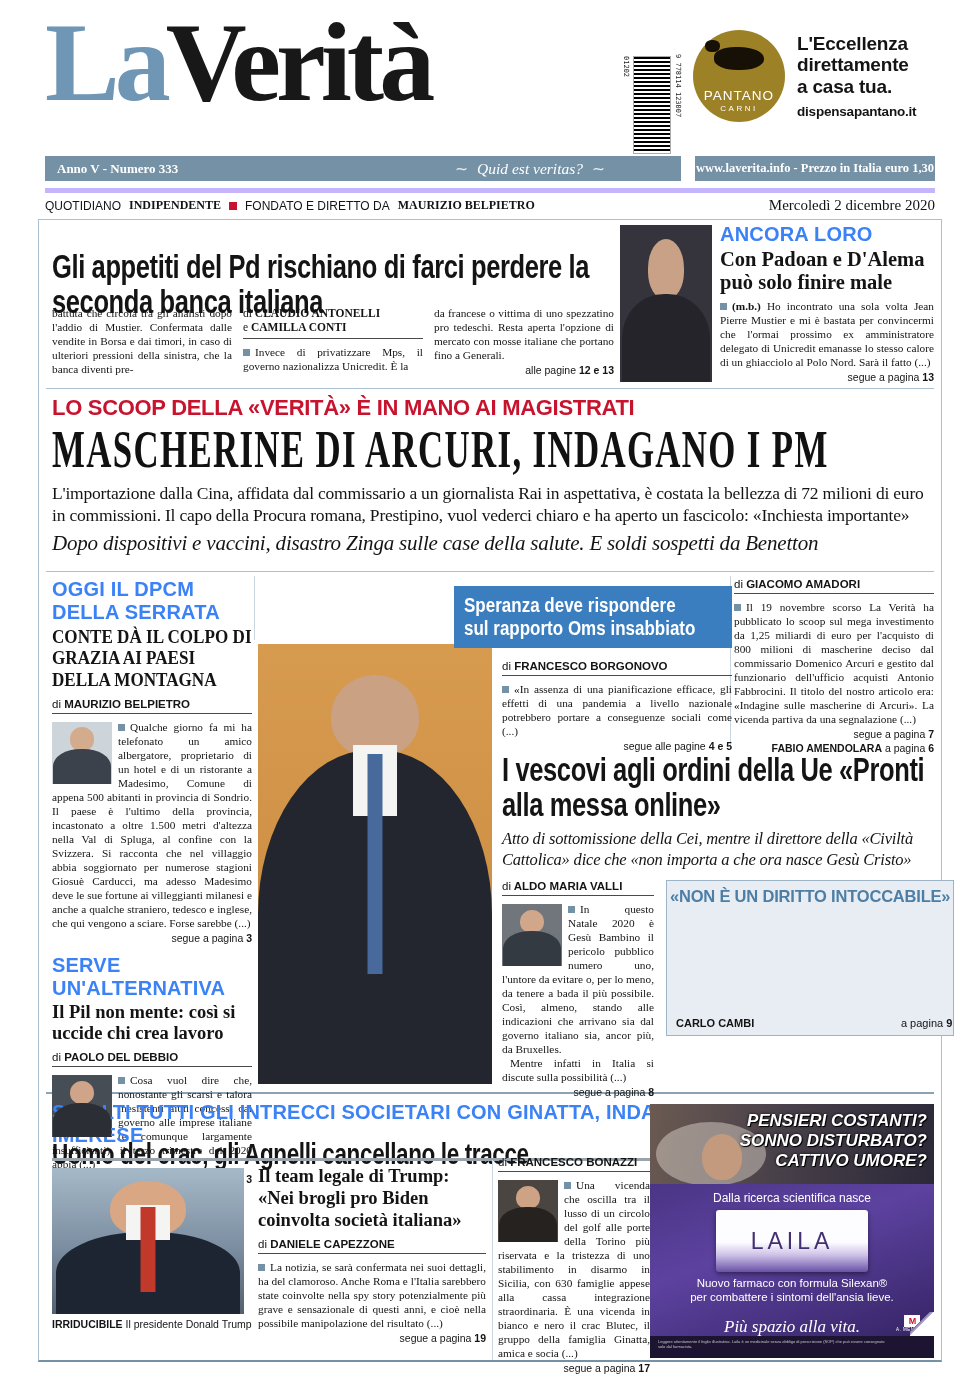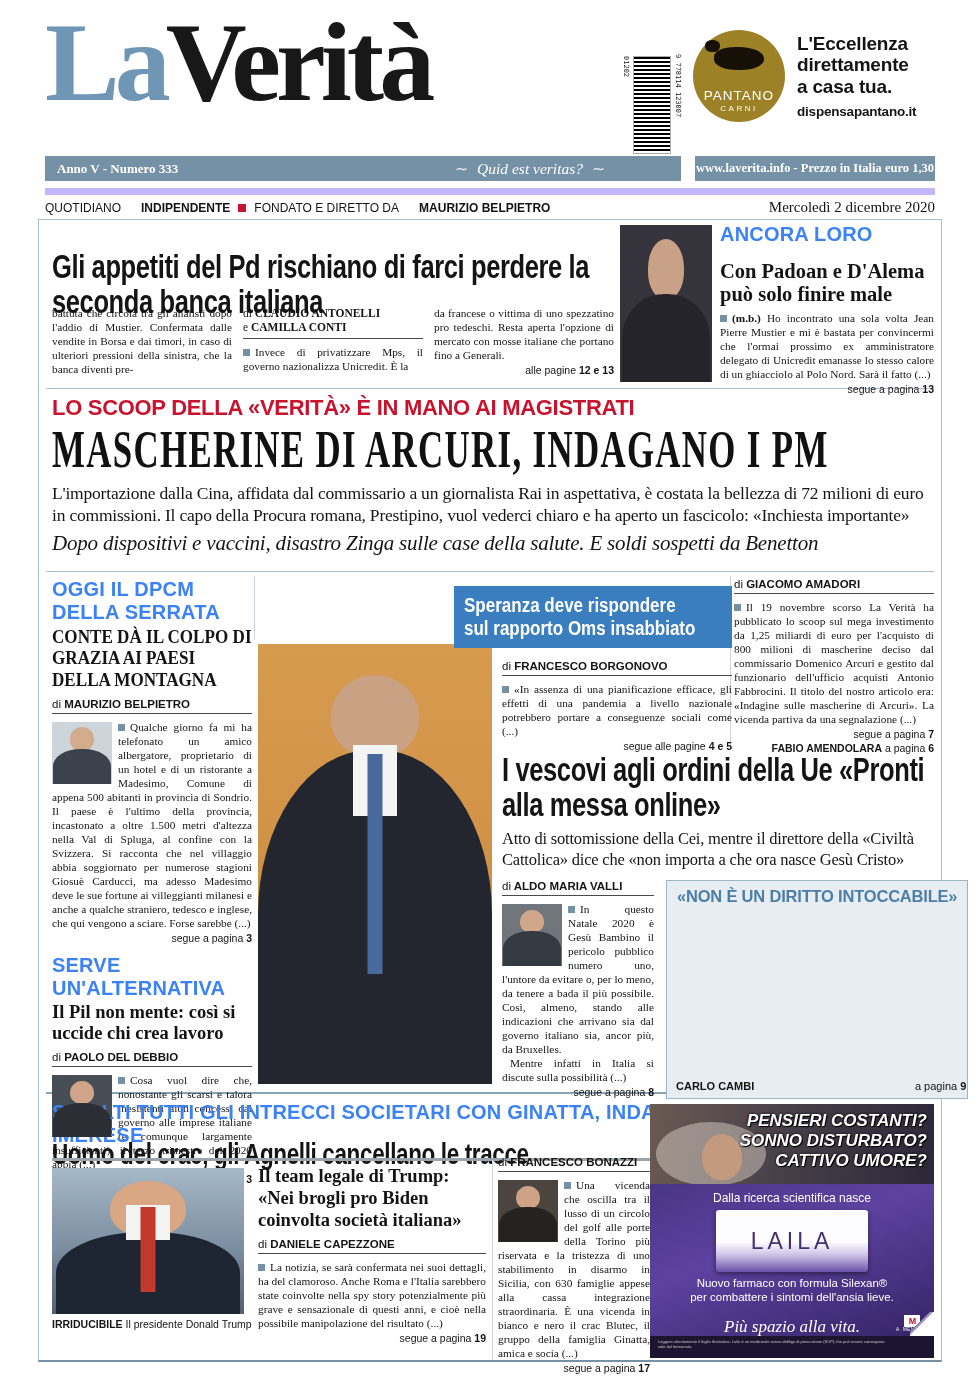--- a/index.html
+++ b/index.html
@@ -45,36 +45,36 @@
   .pantano-text{font-weight:bold;font-size:19px;line-height:1.12;letter-spacing:-.2px;}
   .pantano-site{font-size:13.5px;margin-top:7px;}
   .blue-bar{position:absolute;left:45px;right:45px;top:156px;height:25px;display:flex;gap:14px;}
   .bar-left{flex:1;background:#7591a6;color:#fff;display:flex;align-items:center;padding:0 12px;
       font-family:"Liberation Serif",serif;}
   .issue{font-weight:bold;font-size:13px;}
   .motto{margin-left:auto;margin-right:64px;font-style:italic;font-size:15.5px;display:flex;gap:9px;align-items:center;}
   .tilde{opacity:.85;font-style:normal;}
   .bar-right{width:240px;background:#7591a6;color:#fff;display:flex;align-items:center;justify-content:center;
       font-family:"Liberation Serif",serif;font-weight:bold;font-size:12.5px;}
-  .tagline{position:absolute;left:45px;right:45px;top:188px;height:25px;border-top:7px solid #c4b5fd;
+  .tagline{position:absolute;left:45px;right:45px;top:188px;height:25px;border-top:5px solid #c4b5fd;
       display:flex;align-items:center;font-size:12px;}
-  .tagline b{margin-left:20px;}
+  .tagline b{margin-left:8px;font-family:Liberation Serif, serif;}
   .red-sq{width:8px;height:8px;background:#c8132e;margin:0 8px;}
   .tag-date{margin-left:auto;font-family:"Liberation Serif",serif;font-size:15px;}
   
   .frame{position:absolute;left:38px;right:38px;top:219px;bottom:29px;border:1px solid #aabfd0;
       border-bottom:2px solid #7591a6;padding:0 7px;box-sizing:border-box;}
   
   .top-story{position:relative;height:168px;border-bottom:1px solid #aabfd0;}
   .ts-head{position:absolute;left:6px;top:6px;width:560px;font-weight:bold;font-size:34px;line-height:1.04;letter-spacing:-.5px;}
   .ts-cols{position:absolute;left:6px;top:86px;width:562px;display:flex;gap:11px;}
   .ts-col{flex:1;font-family:"Liberation Serif",serif;font-size:11.3px;line-height:1.24;text-align:justify;}
   .padoan{position:absolute;left:574px;top:5px;width:92px;height:157px;background:#35343c;}
   .ancora{position:absolute;left:674px;top:3px;width:214px;}
-  .ancora-h{font-family:"Liberation Serif",serif;font-weight:bold;font-size:20.5px;line-height:1.1;margin:14px 0 6px;}
+  .ancora-h{font-family:"Liberation Serif",serif;font-weight:bold;font-size:20.5px;line-height:1.1;margin:2px 0 6px;}
   
   .scoop{position:relative;height:176px;border-bottom:1px solid #aabfd0;padding:6px 6px 0;}
   .scoop-kicker{color:#c8132e;font-weight:bold;font-size:22px;letter-spacing:-.3px;white-space:nowrap;}
   .scoop-head{font-family:"Liberation Serif",serif;font-weight:bold;font-size:52px;line-height:1.02;
       white-space:nowrap;letter-spacing:2px;color:#111;}
   .scoop-deck{font-family:"Liberation Serif",serif;font-size:17.5px;line-height:1.27;margin-top:6px;letter-spacing:-.2px;}
   .scoop-italic{font-family:"Liberation Serif",serif;font-style:italic;font-size:21px;margin-top:5px;letter-spacing:-.2px;}
   
   .mid{position:relative;height:520px;border-bottom:2px solid #8aa3b5;}
   .vl{position:absolute;width:1px;background:#c9d6e0;}
@@ -87,24 +87,24 @@
   .ph-valli{background:#70767c;}
   .ph-bonazzi{background:#4a4540;}
   .photo-speranza{position:absolute;left:212px;top:72px;width:234px;height:440px;background:linear-gradient(180deg,#d79b4f,#c8883c);--skin:#caa183;--suit:#23262e;}
   .blue-box{position:absolute;left:408px;top:14px;width:278px;background:#3b7ec0;color:#fff;
       padding:8px 10px;box-sizing:border-box;font-weight:bold;font-size:20px;line-height:1.16;z-index:3;}
   .blue-box span{display:block;white-space:nowrap;}
   .borgonovo{position:absolute;left:456px;top:88px;width:230px;}
   .amadori{position:absolute;left:688px;top:6px;width:200px;}
   .vescovi{position:absolute;left:456px;top:180px;width:432px;}
   .vescovi-h{font-weight:bold;font-size:34px;line-height:1.03;letter-spacing:-.5px;}
-  .vescovi-sub{font-family:"Liberation Serif",serif;font-size:16.5px;line-height:1.27;margin-top:7px;letter-spacing:-.2px;}
+  .vescovi-sub{font-family:"Liberation Serif",serif;font-size:16.5px;line-height:1.27;margin-top:7px;letter-spacing:-.2px;font-style:italic;}
   .vescovi-row{display:flex;gap:12px;margin-top:9px;}
   .valli{width:152px;flex:0 0 auto;}
-  .popebox{flex:1;border:1px solid #9db3c6;background:#e7edf2;padding:6px 10px;box-sizing:border-box;position:relative;height:219px;}
+  .popebox{flex:1;border:1px solid #9db3c6;background:#e7edf2;padding:6px 3px;box-sizing:border-box;position:relative;height:156px;}
   .popebox-kicker{color:#4d7ea6;font-weight:bold;font-size:16.5px;letter-spacing:-.2px;white-space:nowrap;}
   .popebox-row{display:flex;gap:10px;margin-top:5px;}
   .pope-photo{width:118px;height:140px;flex:0 0 auto;background:#e4ddcf;--skin:#d8b79a;--suit:#f2efe6;border:1px solid #c8c2b4;}
   .pope-text{font-size:18.5px;line-height:1.24;}
   .popebox-bottom{position:absolute;left:9px;right:1px;bottom:6px;display:flex;justify-content:space-between;font-size:11px;align-items:baseline;}
   
   .bottom{position:relative;height:100%;}
   .crac-kicker{position:absolute;left:6px;top:7px;}
   .crac-head{position:absolute;left:6px;top:25px;font-weight:bold;font-size:30px;line-height:1;letter-spacing:-.5px;white-space:nowrap;}
   .gray-rule{position:absolute;left:6px;top:64px;width:600px;height:3px;background:#9aa4ad;}

